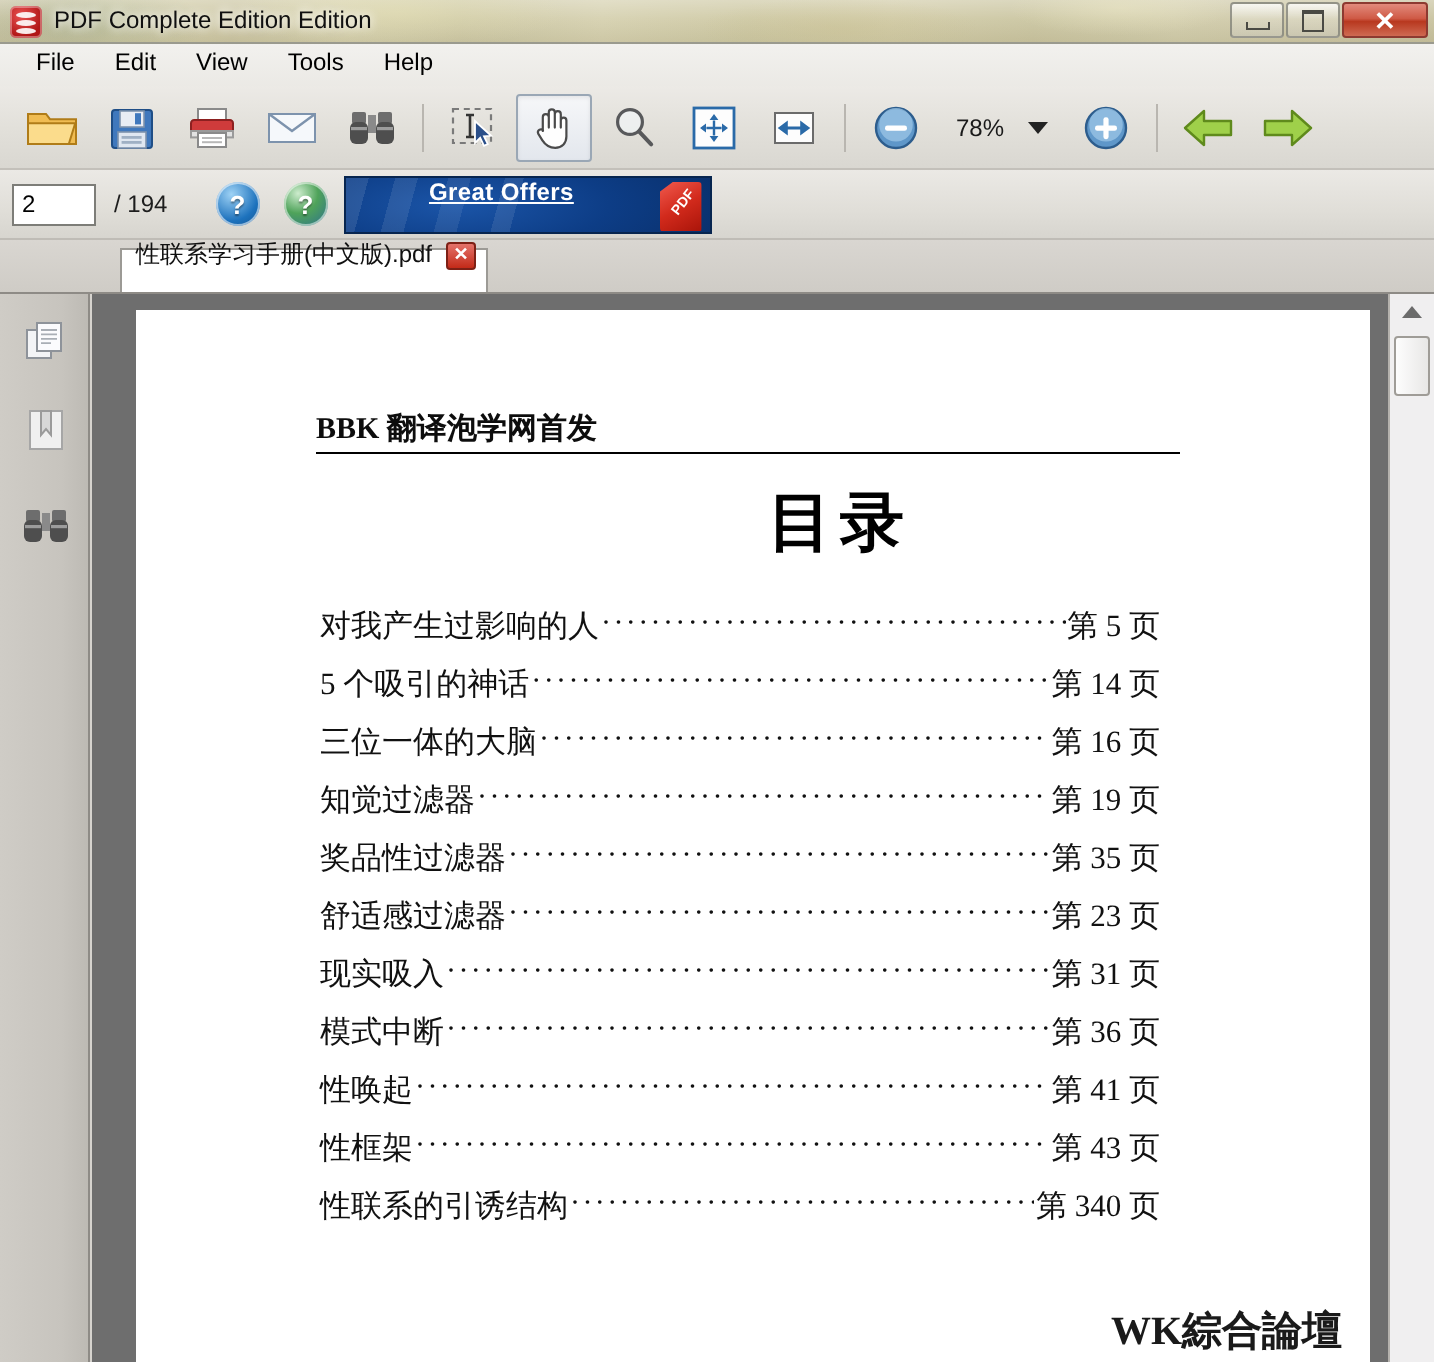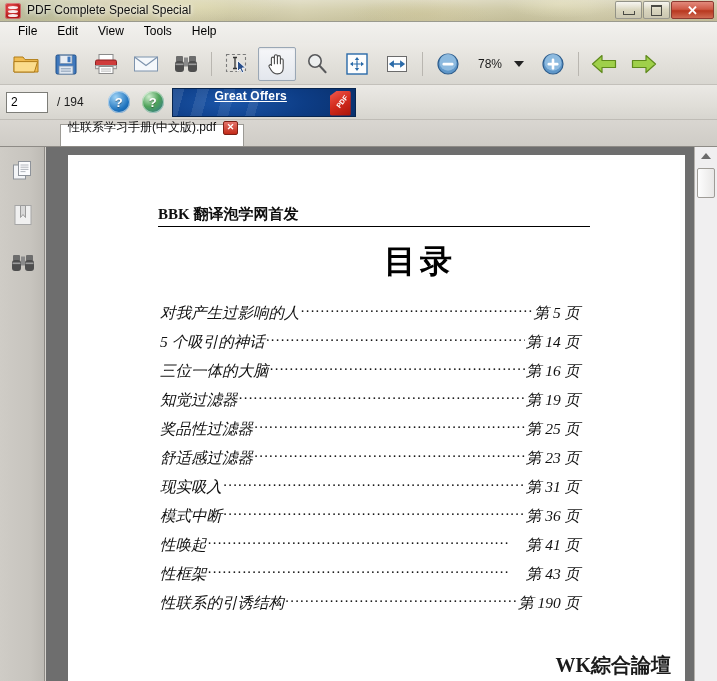--- a/index.html
+++ b/index.html
@@ -380,21 +380,20 @@
     font-family: "Liberation Serif", serif;
     font-size: 32px;
     font-weight: 700;
     color: #000;
     letter-spacing: 4px;
   }
   .toc {
     position: absolute;
     left: 92px; top: 148px;
     width: 420px;
-    font-style: italic;
   }
   .toc-row {
     display: flex;
     align-items: baseline;
     height: 29px;
     font-family: "Liberation Serif", serif;
     font-size: 15.5px;
     color: #111;
     white-space: nowrap;
   }
@@ -461,21 +460,21 @@
   svg { display: block; }
 </style>
 </head>
 <body>
 
 <div class="app-window">
 
   <div class="titlebar">
     <div class="titlebar-blur"></div>
     <div class="app-icon"></div>
-    <div class="title-text">PDF Complete Special Special</div>
+    <div class="title-text">PDF Complete Edition Edition</div>
     <div class="winbtns">
       <div class="winbtn">
         <div class="glyph">
             <div class="min-glyph"></div>
           </div>
       </div>
       <div class="winbtn">
         <div class="glyph">
             <div class="max-glyph"></div>
           </div>
@@ -745,21 +744,21 @@
 
         <div class="toc-row">
           <span class="toc-title">知觉过滤器</span>
           <span class="toc-dots">·····························································</span>
           <span class="toc-page">第 19 页</span>
         </div>
 
         <div class="toc-row">
           <span class="toc-title">奖品性过滤器</span>
           <span class="toc-dots">·····························································</span>
-          <span class="toc-page">第 25 页</span>
+          <span class="toc-page">第 35 页</span>
         </div>
 
         <div class="toc-row">
           <span class="toc-title">舒适感过滤器</span>
           <span class="toc-dots">·····························································</span>
           <span class="toc-page">第 23 页</span>
         </div>
 
         <div class="toc-row">
           <span class="toc-title">现实吸入</span>
@@ -781,21 +780,21 @@
 
         <div class="toc-row">
           <span class="toc-title">性框架</span>
           <span class="toc-dots">·····························································</span>
           <span class="toc-page">第 43 页</span>
         </div>
 
         <div class="toc-row">
           <span class="toc-title">性联系的引诱结构</span>
           <span class="toc-dots">·····························································</span>
-          <span class="toc-page">第 190 页</span>
+          <span class="toc-page">第 340 页</span>
         </div>
 
       </div>
 
       <div class="watermark">WK綜合論壇</div>
     </div>
   </div>
 
   <div class="vscroll">
     <div class="scroll-arrow">

